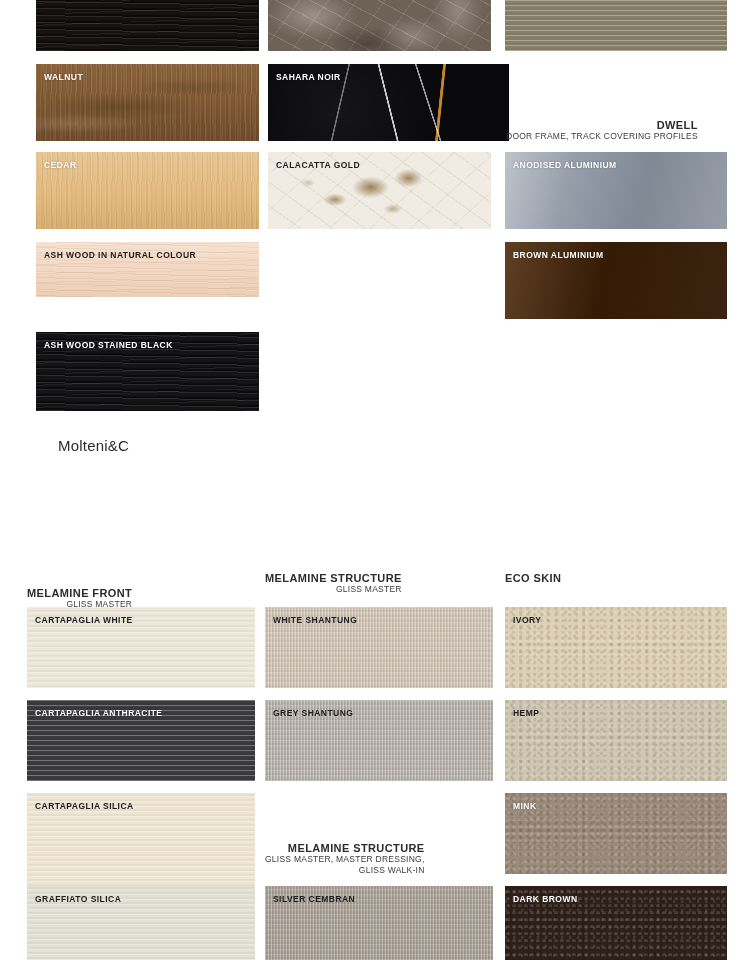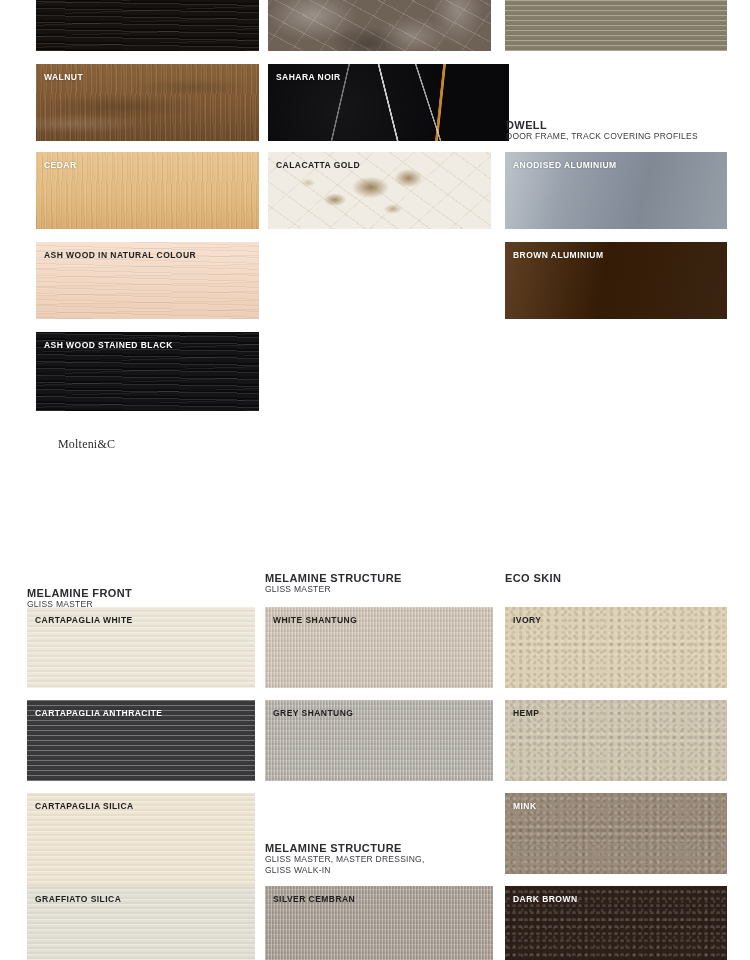--- a/index.html
+++ b/index.html
@@ -3,21 +3,21 @@
 <meta charset="utf-8">
 <style>
   html,body{margin:0;padding:0;}
   body{
     width:750px;height:960px;
     background:#ffffff;
     font-family:"Liberation Sans", sans-serif;
     overflow:hidden;
     position:relative;
   }
-  .page{position:absolute;left:0;top:0;width:750px;height:960px;}
+  .page{position:absolute;left:0;top:0;width:750px;height:960px;text-align:right;}
 
   
   .swatch{
     position:absolute;
     overflow:hidden;
     box-sizing:border-box;
   }
   .swatch .label{
     position:absolute;
     left:8px;top:8px;
@@ -120,22 +120,22 @@
     line-height:11px;white-space:nowrap;
   }
   .caption .t2{
     font-size:8.5px;font-weight:normal;color:#3a3a42;letter-spacing:.25px;
     line-height:11px;white-space:nowrap;
   }
 
   .brand{
     position:absolute;
     left:58px;top:437px;
-    font-family:Liberation Serif, serif;
-    font-size:12px;
+    font-family:Liberation Sans, sans-serif;
+    font-size:15px;
     color:#2b2b2b;
     letter-spacing:.2px;
     white-space:nowrap;
   }
 </style>
 </head>
 <body>
 
 <div class="page">
 
@@ -178,21 +178,21 @@
   <div class="swatch lbl-dark" style="left:268px;top:152px;width:223px;height:77px;background:#f0ece3;">
     <div class="tex calacatta"></div>
     <div class="label">CALACATTA GOLD</div>
   </div>
 
   <div class="swatch lbl-light" style="left:505px;top:152px;width:222px;height:77px;background:linear-gradient(105deg,#9aa3ae 0%,#8c95a2 45%,#7f8894 100%);">
     <div class="tex alu-sheen"></div>
     <div class="label">ANODISED ALUMINIUM</div>
   </div>
 
-  <div class="swatch lbl-dark" style="left:36px;top:242px;width:223px;height:77px;background:linear-gradient(180deg,#f6e1cf 0%,#f2d6c0 55%,#eccdb5 100%);">
+  <div class="swatch lbl-dark" style="left:36px;top:242px;width:223px;height:55px;background:linear-gradient(180deg,#f6e1cf 0%,#f2d6c0 55%,#eccdb5 100%);">
     <div class="tex wood-grain-h"></div>
     <div class="label">ASH WOOD IN NATURAL COLOUR</div>
   </div>
 
   <div class="swatch lbl-light" style="left:505px;top:242px;width:222px;height:77px;background:linear-gradient(100deg,#4d2a0a 0%,#3e2006 50%,#2f1804 100%);">
     <div class="tex brown-alu"></div>
     <div class="label">BROWN ALUMINIUM</div>
   </div>
 
   <div class="swatch lbl-light" style="left:36px;top:332px;width:223px;height:79px;background:#141416;">

